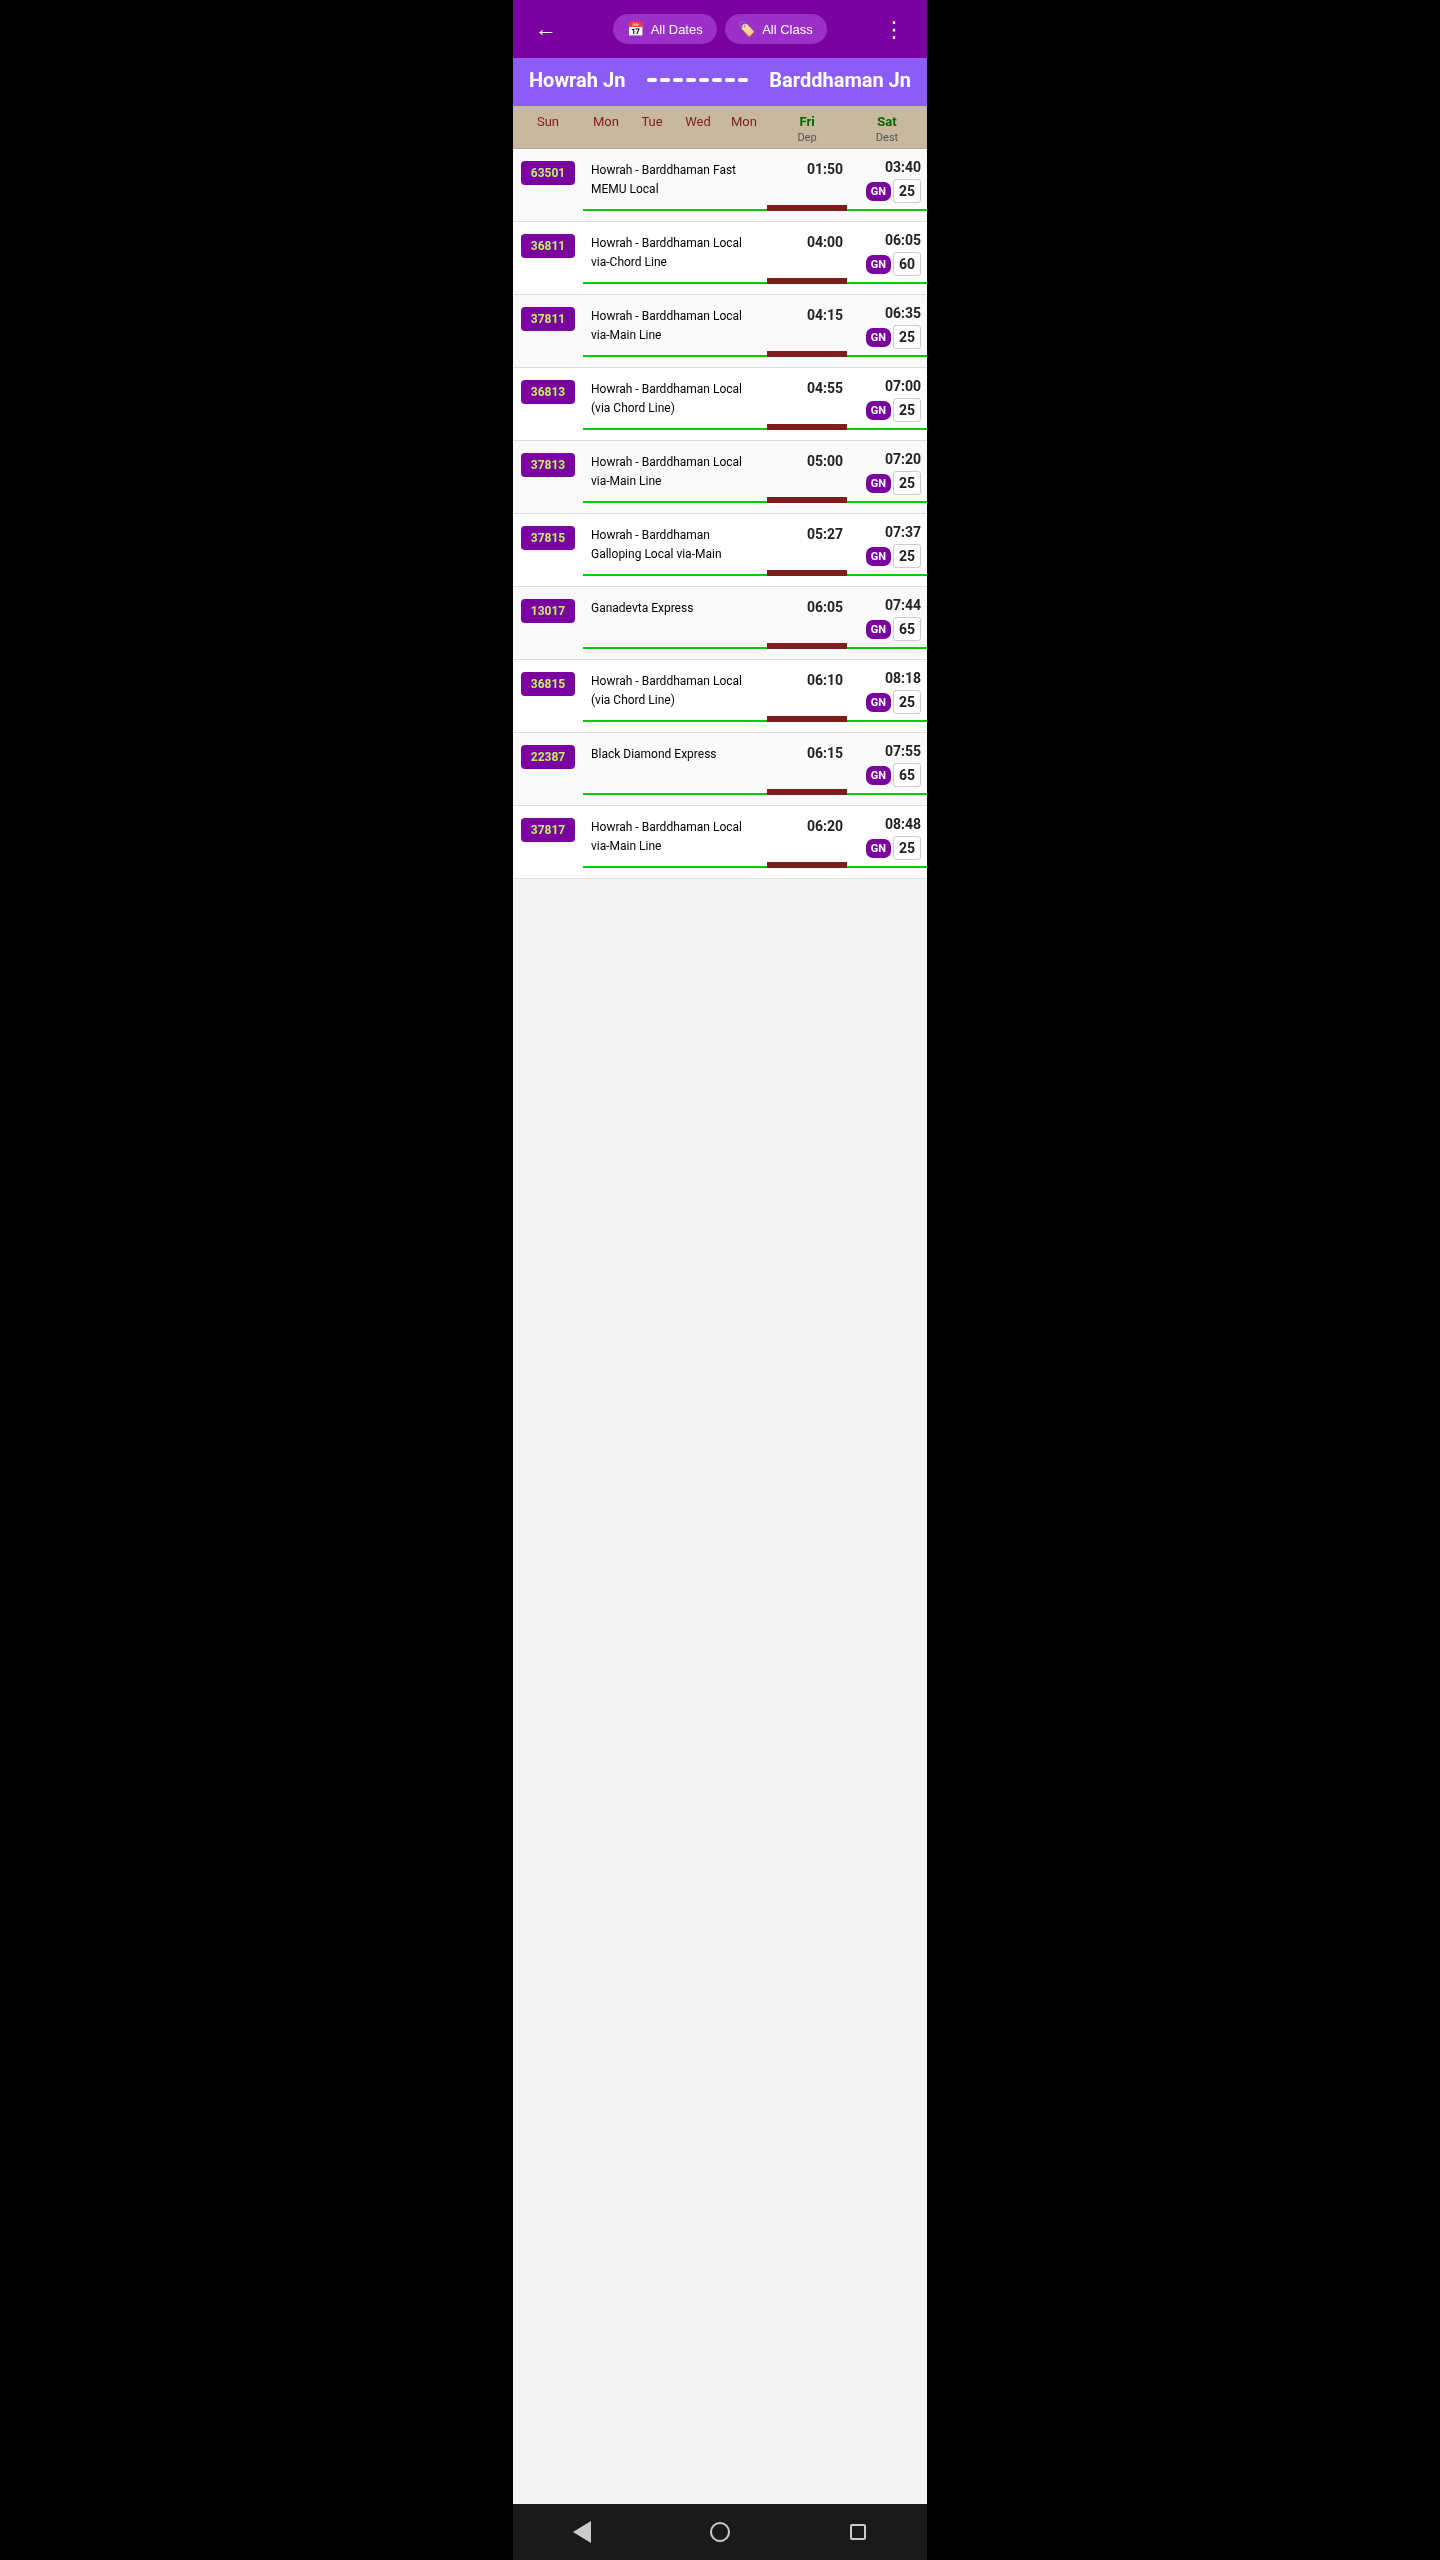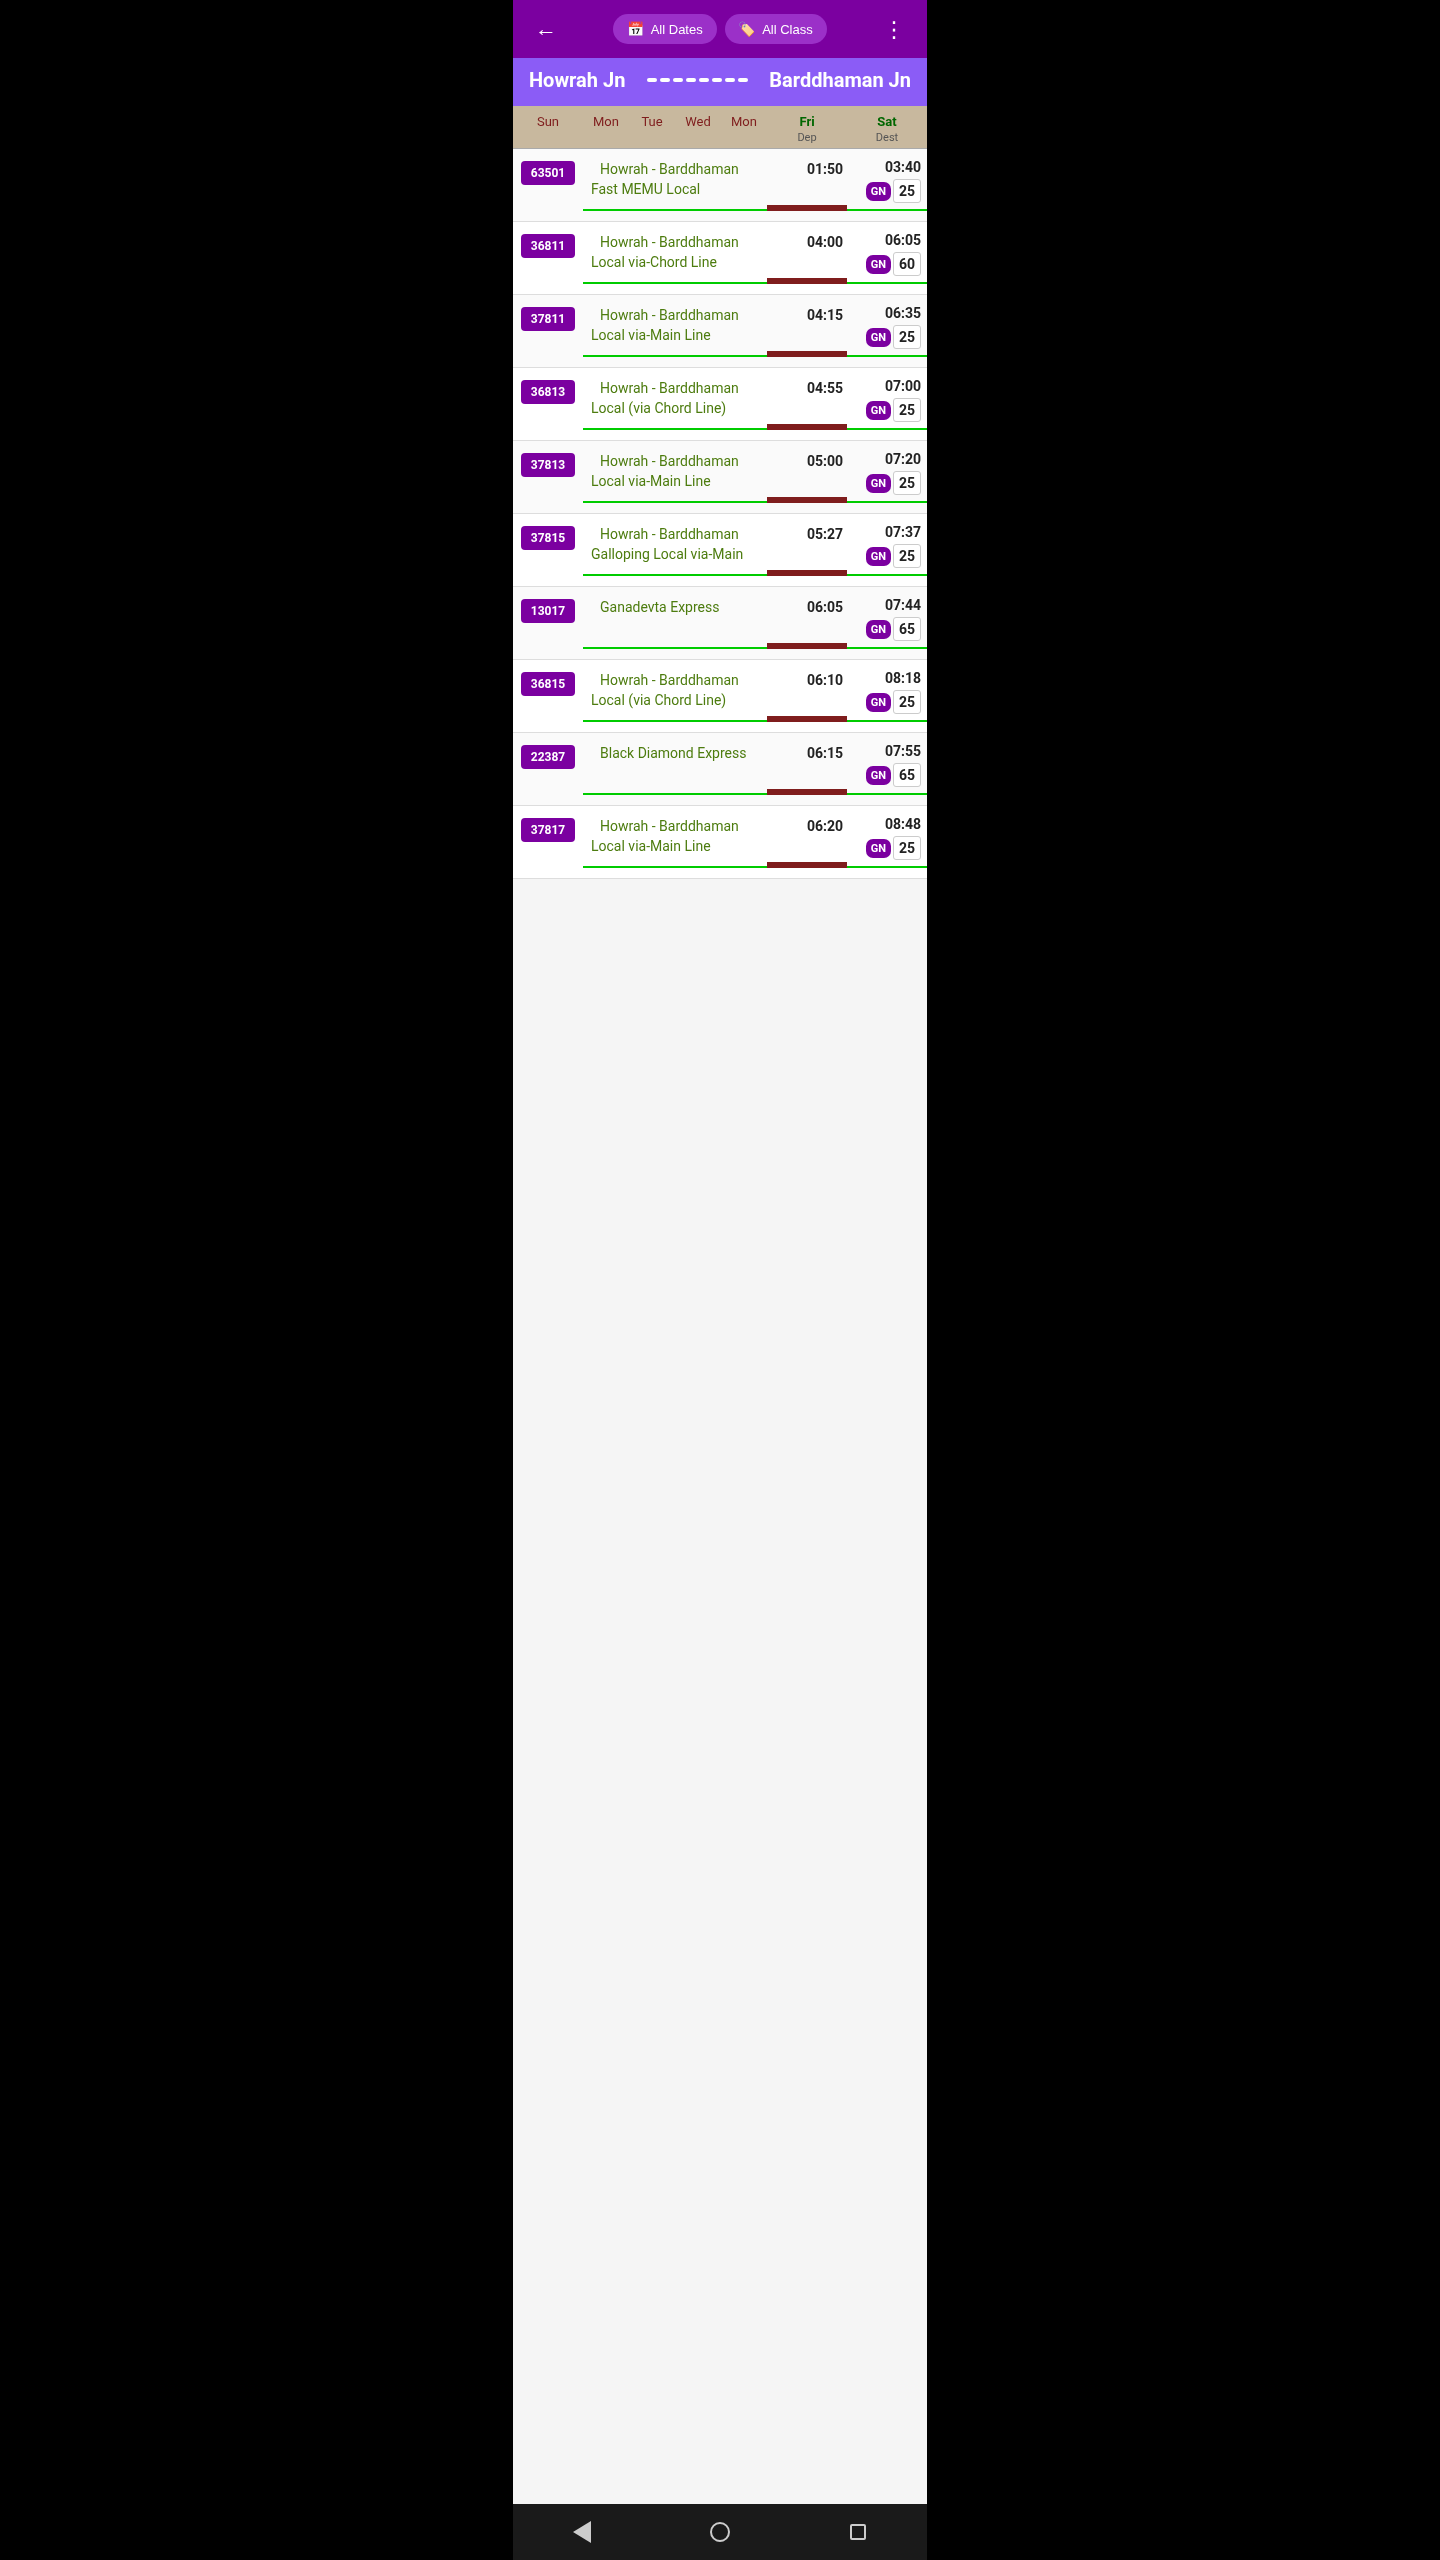--- a/index.html
+++ b/index.html
@@ -123,39 +123,38 @@
     }
 
     .train-number-cell {
       display: flex;
       align-items: flex-start;
       justify-content: center;
       padding-top: 2px;
     }
     .train-number {
       background: #7B00A0;
-      color: #ffffff;
+      color: #bef264;
       font-size: 12px;
       font-weight: bold;
       padding: 5px 7px;
       border-radius: 4px;
       text-align: center;
       min-width: 54px;
     }
 
     .train-name-cell {
       padding: 0 8px;
       border-bottom: 2px solid #00cc00;
       padding-bottom: 6px;
     }
     .train-name {
-      font-size: 14px;
-      color: #4d7c0f;
+      font-size: 12px;
+      color: #000000;
       line-height: 1.35;
-      margin-left: 9px;
     }
 
     .dep-cell {
       text-align: right;
       padding: 0 4px;
       border-bottom: 6px solid #7f1d1d;
       padding-bottom: 6px;
     }
     .dep-time {
       font-size: 14px;

